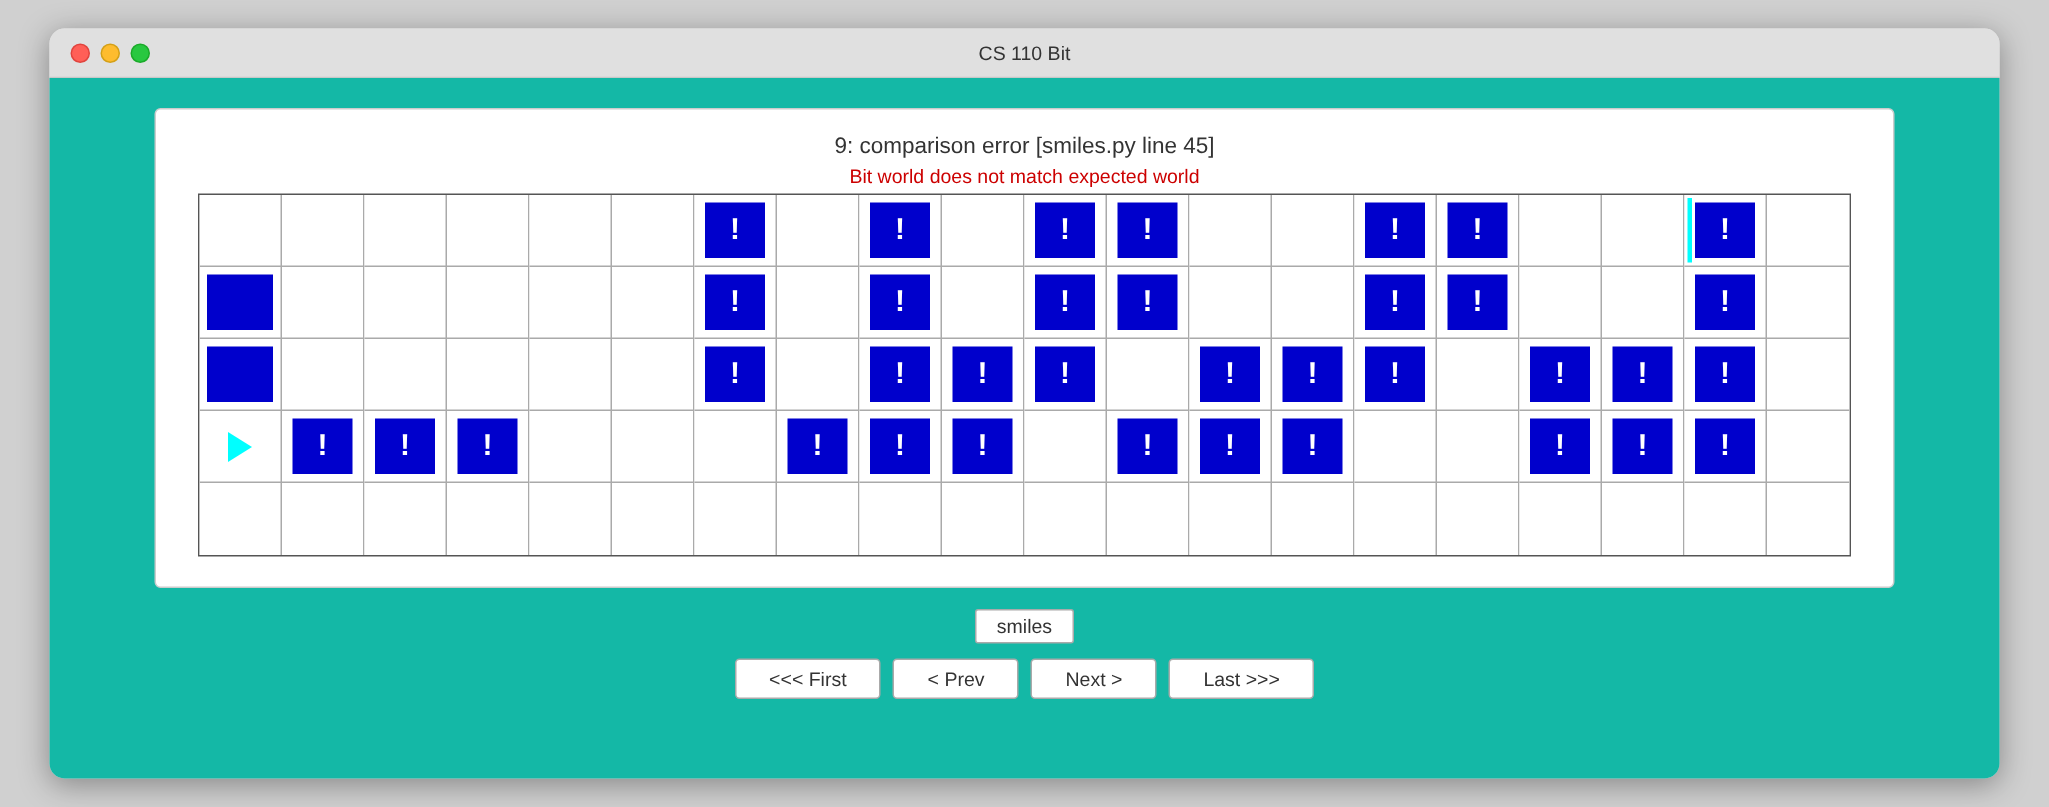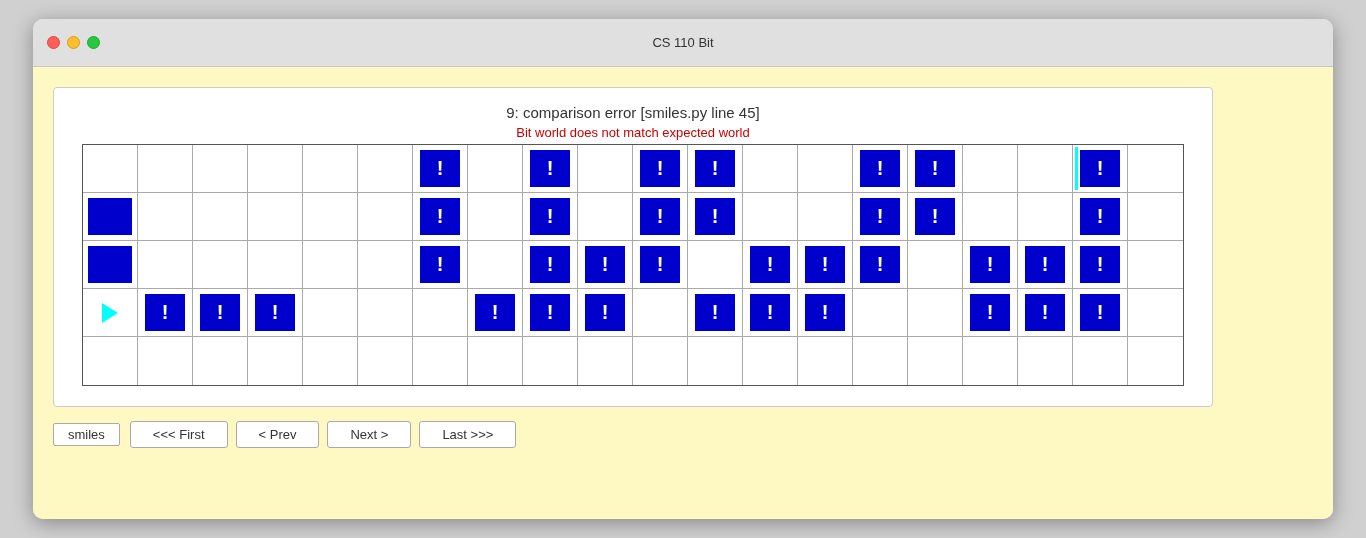--- a/index.html
+++ b/index.html
@@ -20,21 +20,21 @@
       box-shadow: 0 4px 20px rgba(0,0,0,0.35);
       width: 1300px;
       height: 500px;
       display: flex;
       flex-direction: column;
     }
 
     .titlebar {
       background: #e0e0e0;
       border-radius: 10px 10px 0 0;
-      height: 48px;
+      height: 33px;
       display: flex;
       align-items: center;
       padding: 0 14px;
       border-bottom: 1px solid #c8c8c8;
       flex-shrink: 0;
       position: relative;
     }
 
     .traffic-lights {
       display: flex;
@@ -58,23 +58,23 @@
       transform: translateX(-50%);
       font-size: 13px;
       color: #333;
       font-weight: 500;
     }
 
     .content {
       flex: 1;
       display: flex;
       flex-direction: column;
-      align-items: flex-start;
+      align-items: center;
       padding: 20px;
-      background: #fef9c3;
+      background: #14b8a6;
       border-radius: 0 0 10px 10px;
     }
 
     .main-panel {
       background: white;
       border: 1px solid #ccc;
       border-radius: 4px;
       width: 1160px;
       padding: 16px 20px 20px;
       display: flex;
@@ -161,20 +161,21 @@
     .arrow-right {
       width: 0;
       height: 0;
       border-top: 10px solid transparent;
       border-bottom: 10px solid transparent;
       border-left: 16px solid cyan;
     }
 
     .bottom-controls {
       display: flex;
+      flex-direction: column;
       align-items: center;
       gap: 10px;
       margin-top: 14px;
     }
 
     .label-box {
       border: 1px solid #aaa;
       padding: 3px 14px;
       font-size: 13px;
       color: #333;

